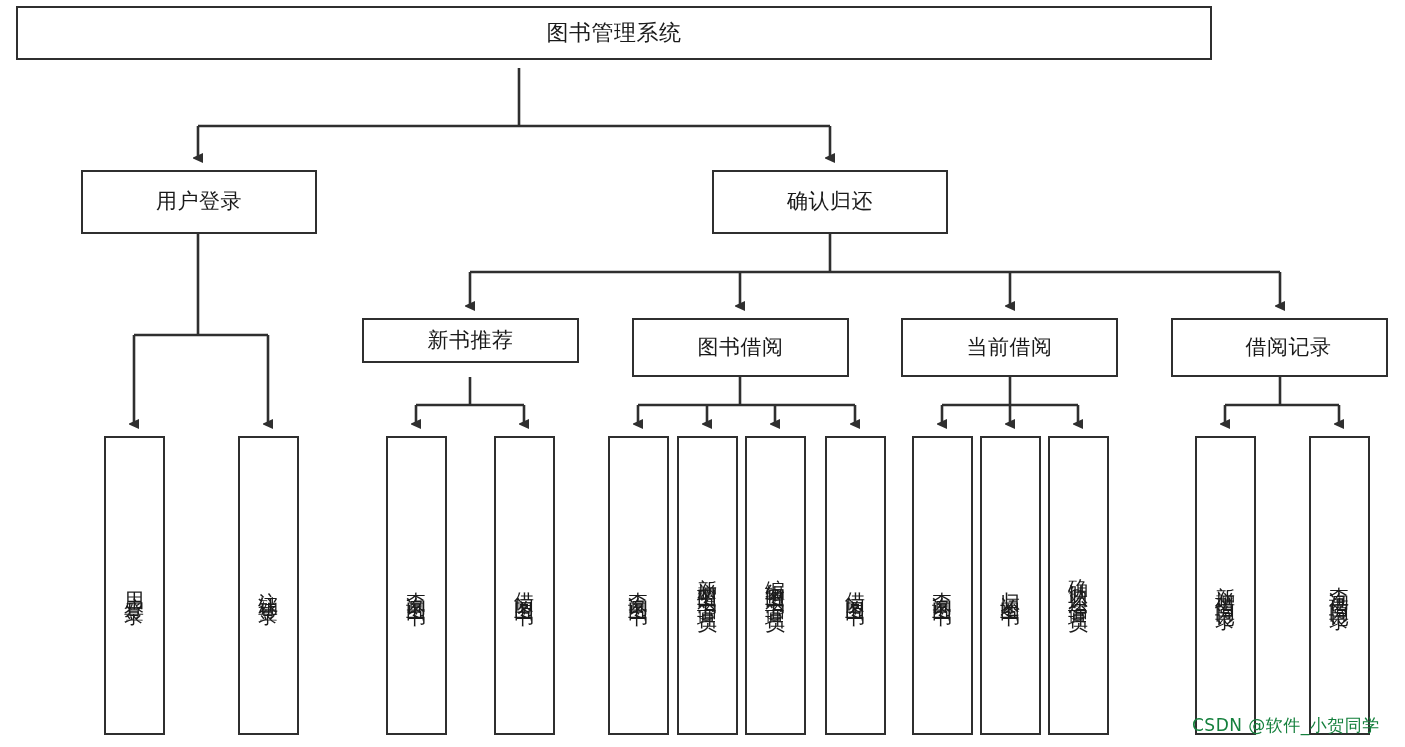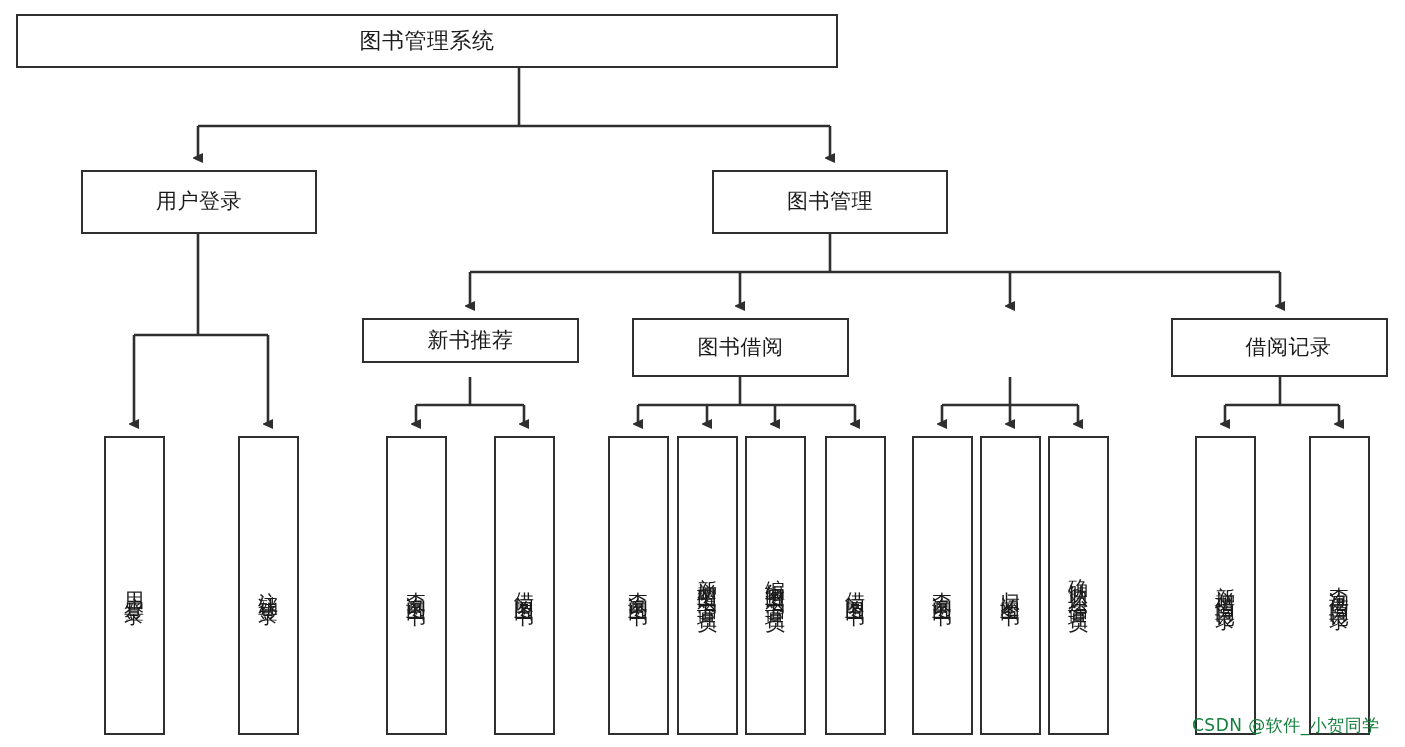--- a/index.html
+++ b/index.html
@@ -124,37 +124,40 @@
       <path d="M1010,405 L1010,424" marker-end="url(#arrow)"></path>
       <path d="M1078,405 L1078,424" marker-end="url(#arrow)"></path>
 
       <path d="M1280,377 L1280,405"></path>
       <path d="M1225,405 L1339,405"></path>
       <path d="M1225,405 L1225,424" marker-end="url(#arrow)"></path>
       <path d="M1339,405 L1339,424" marker-end="url(#arrow)"></path>
     </g>
   </svg>
 
-  <div class="node horiz" id="node-root" style="left:16px; top:14px; width:822px; height:54px;">
+  <div class="node horiz" id="node-root" style="left:16px; top:6px; width:1196px; height:54px;">
     <span class="node-label">图书管理系统</span>
   </div>
 
   <div class="node horiz" style="left:81px; top:170px; width:236px; height:64px;">
     <span class="node-label">用户登录</span>
   </div>
   <div class="node horiz" style="left:712px; top:170px; width:236px; height:64px;">
-    <span class="node-label">图书管理</span>
+    <span class="node-label">确认归还</span>
   </div>
 
   <div class="node horiz" style="left:362px; top:318px; width:217px; height:45px;">
     <span class="node-label">新书推荐</span>
   </div>
   <div class="node horiz" style="left:632px; top:318px; width:217px; height:59px;">
     <span class="node-label">图书借阅</span>
   </div>
+  <div class="node horiz" style="left:901px; top:318px; width:217px; height:59px;">
+    <span class="node-label">当前借阅</span>
+  </div>
   <div class="node horiz" style="left:1171px; top:318px; width:217px; height:59px;padding-left:18px;">
     <span class="node-label">借阅记录</span>
   </div>
 
   <div class="node vert" style="left:104px; top:436px; width:61px; height:299px;">
     <span class="node-label">用户登录</span>
   </div>
   <div class="node vert" style="left:238px; top:436px; width:61px; height:299px;">
     <span class="node-label">注销登录</span>
   </div>

